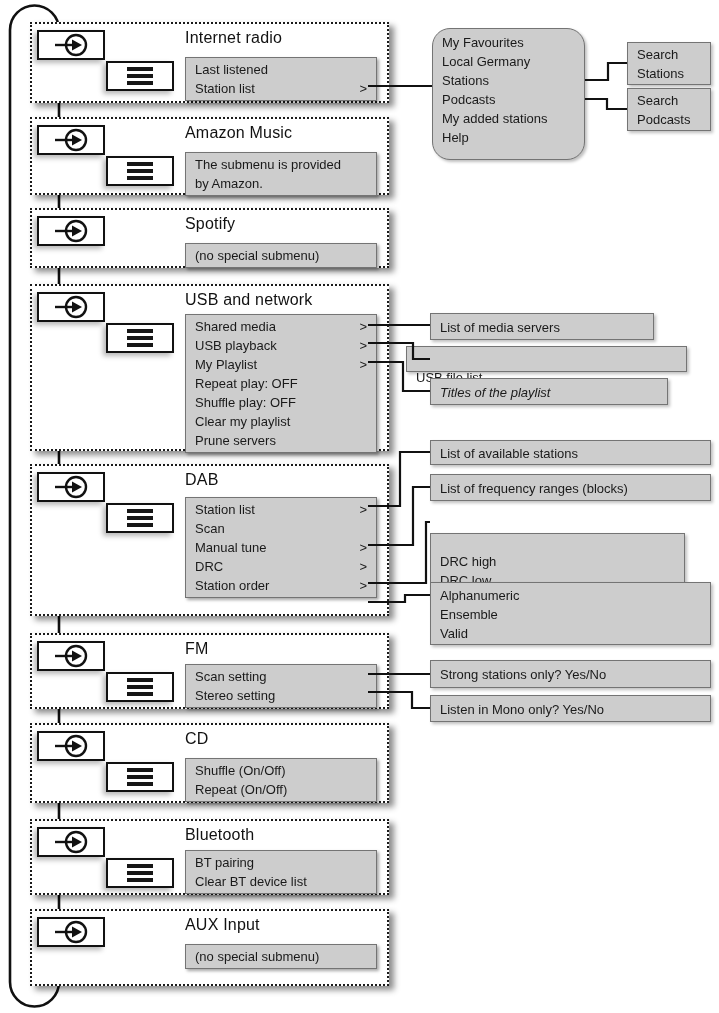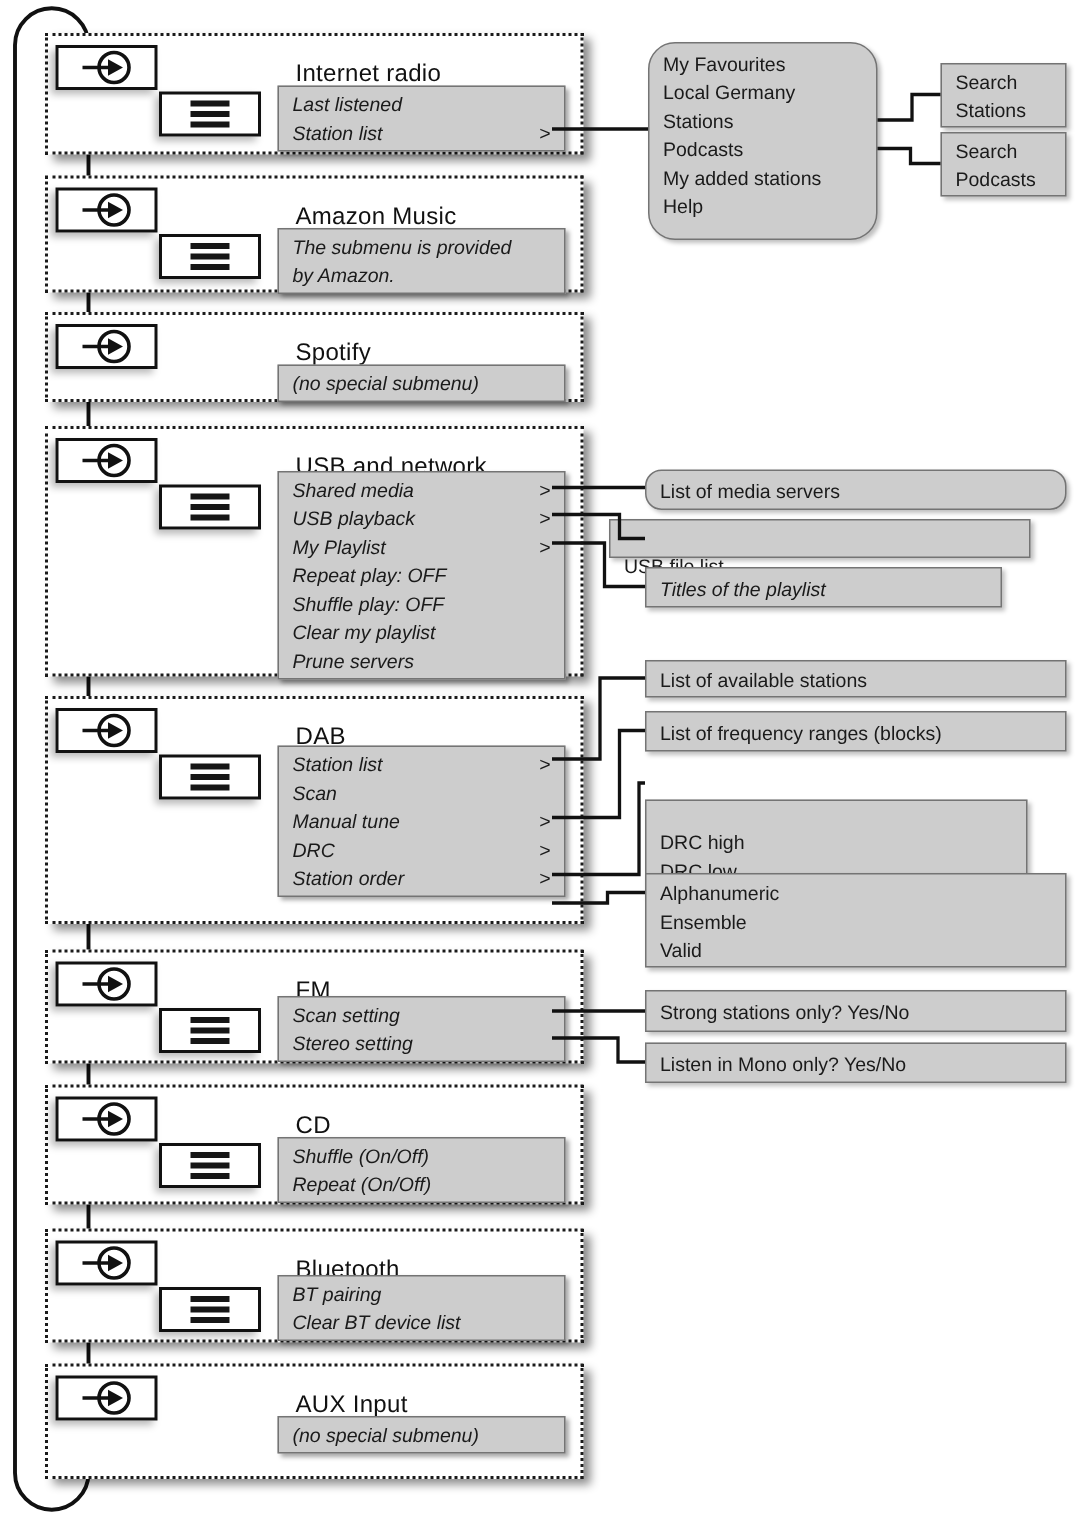--- a/index.html
+++ b/index.html
@@ -22,43 +22,43 @@
   .b6{top:723px;height:80px}
   .b7{top:819px;height:76px}
   .b8{top:909px;height:77px}
 
   .iconbox,.menubox{position:absolute;width:64px;height:26px;background:#fff;
          border:2px solid #111;box-shadow:-3px 3px 5px rgba(0,0,0,.28);}
   .iconbox{left:5px;top:6px;}
   .menubox{left:74px;top:37px;}
   .iconbox svg,.menubox svg{display:block;}
 
-  .title{position:absolute;left:153px;top:5px;margin:12px;font-size:16px;
+  .title{position:absolute;left:153px;top:5px;margin:0;font-size:16px;
          font-weight:400;color:#111;letter-spacing:.2px;white-space:nowrap;}
 
   .submenu{position:absolute;left:153px;width:192px;background:#cdcdcd;
          border:1.5px solid #747474;box-shadow:2px 2px 3px rgba(0,0,0,.35);
-         padding:2px 0;box-sizing:border-box;font-style:italic;}
+         padding:2px 0;box-sizing:border-box;}
   .b0 .submenu,.b1 .submenu,.b2 .submenu,.b6 .submenu,.b8 .submenu{top:33px}
   .b3 .submenu{top:28px}
   .b4 .submenu{top:31px}
   .b5 .submenu,.b7 .submenu{top:29px}
 
   .row{display:flex;justify-content:space-between;line-height:19px;
        font-size:13px;color:#1a1a1a;padding:0 9px;white-space:nowrap;}
   .chev{margin-left:4px;}
 
   .detail{position:absolute;background:#cdcdcd;border:1.5px solid #747474;
           box-sizing:border-box;font-size:13px;color:#1a1a1a;z-index:3;
           box-shadow:2px 2px 3px rgba(0,0,0,.25);}
   .detail .line{line-height:19px;padding:0 9px;white-space:nowrap;}
   .d-ir {left:432px;top:28px;width:153px;height:132px;padding-top:4px;border-radius:18px;}
   .d-ss {left:627px;top:42px;width:84px;height:43px;padding-top:2px;}
   .d-sp {left:627px;top:88px;width:84px;height:43px;padding-top:2px;}
-  .d-ms {left:430px;top:313px;width:281px;height:27px;padding-top:4px;border-radius:11px;}
+  .d-ms {left:430px;top:313px;width:224px;height:27px;padding-top:4px;}
   .d-uf {left:406px;top:346px;width:281px;height:26px;padding-top:21px;}
   .d-pt {left:430px;top:378px;width:238px;height:27px;padding-top:4px;font-style:italic;}
   .d-as {left:430px;top:440px;width:281px;height:25px;padding-top:3px;}
   .d-fr {left:430px;top:474px;width:281px;height:27px;padding-top:4px;}
   .d-drc{left:430px;top:533px;width:255px;height:65px;padding-top:18px;}
   .d-so {left:430px;top:582px;width:281px;height:63px;padding-top:3px;}
   .d-st {left:430px;top:660px;width:281px;height:28px;padding-top:4px;}
   .d-mo {left:430px;top:695px;width:281px;height:27px;padding-top:4px;}
 </style>
 </head>

